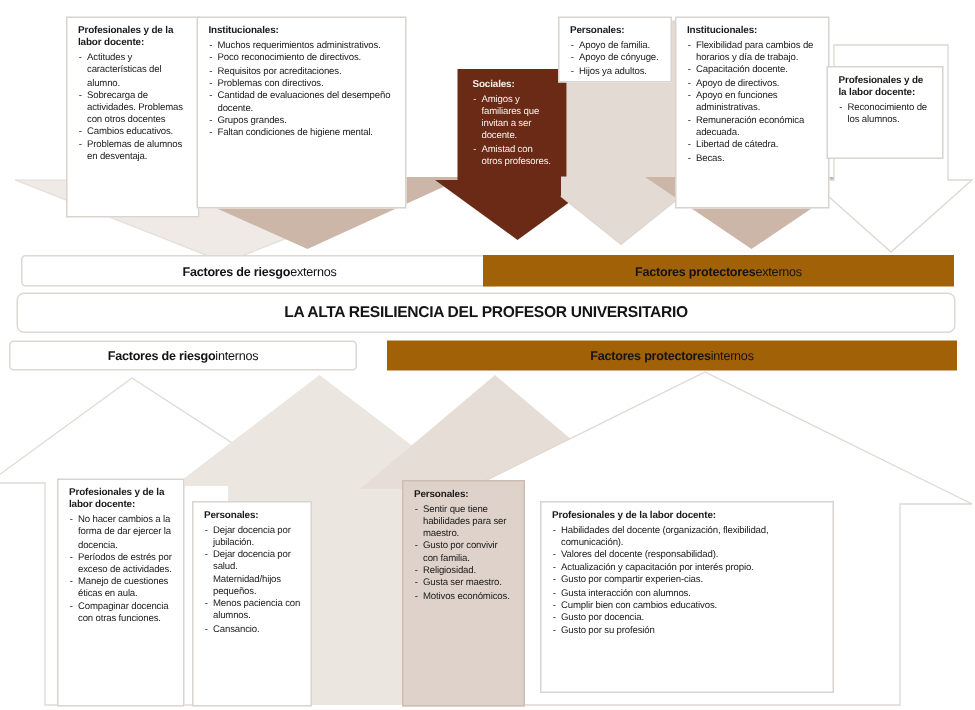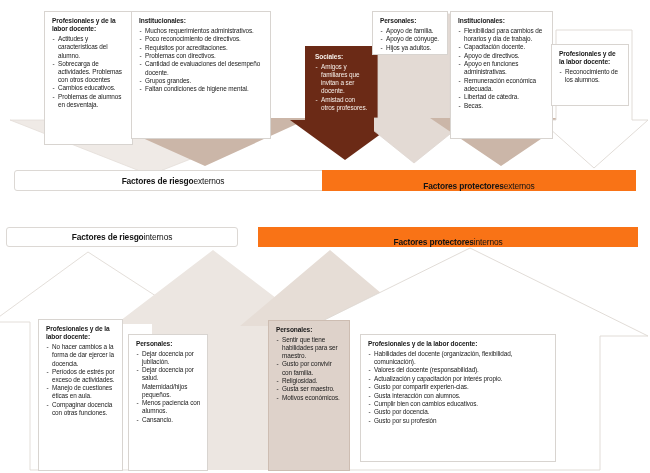--- a/index.html
+++ b/index.html
@@ -49,21 +49,21 @@
 
   .banner{
     position:absolute;
     box-sizing:border-box;
     display:flex;align-items:center;justify-content:center;
     font-size:8.4px;
     letter-spacing:-0.15px;
     color:#141414;
   }
   .banner.outline{background:#ffffff;border:1px solid #dcd8d4;border-radius:3px;}
-  .banner.filled{background:#f97316;border:none;align-items:flex-end;}
+  .banner.filled{background:#a16207;border:none;}
   .banner.center{
     background:#ffffff;border:1px solid #dcd8d4;border-radius:5px;
     font-size:10.4px;font-weight:bold;letter-spacing:-0.2px;
   }
   .banner b{font-weight:normal;}
   .banner .lead{font-weight:bold;}
 </style>
 </head>
 <body>
 
@@ -155,20 +155,23 @@
   <div class="banner outline" style="left:14px;top:170px;width:318px;height:21px;">
     <span class="lead">Factores de riesgo </span>
       <b>externos</b>
   </div>
 
   <div class="banner filled" style="left:322px;top:170px;width:314px;height:21px;">
     <span class="lead">Factores protectores </span>
       <b>externos</b>
   </div>
 
+  <div class="banner center" style="left:11px;top:195px;width:626px;height:27px;">
+    <span>LA ALTA RESILIENCIA DEL PROFESOR UNIVERSITARIO</span>
+  </div>
 
   <div class="banner outline" style="left:6px;top:227px;width:232px;height:20px;">
     <span class="lead">Factores de riesgo </span>
       <b>internos</b>
   </div>
 
   <div class="banner filled" style="left:258px;top:227px;width:380px;height:20px;">
     <span class="lead">Factores protectores </span>
       <b>internos</b>
   </div>

